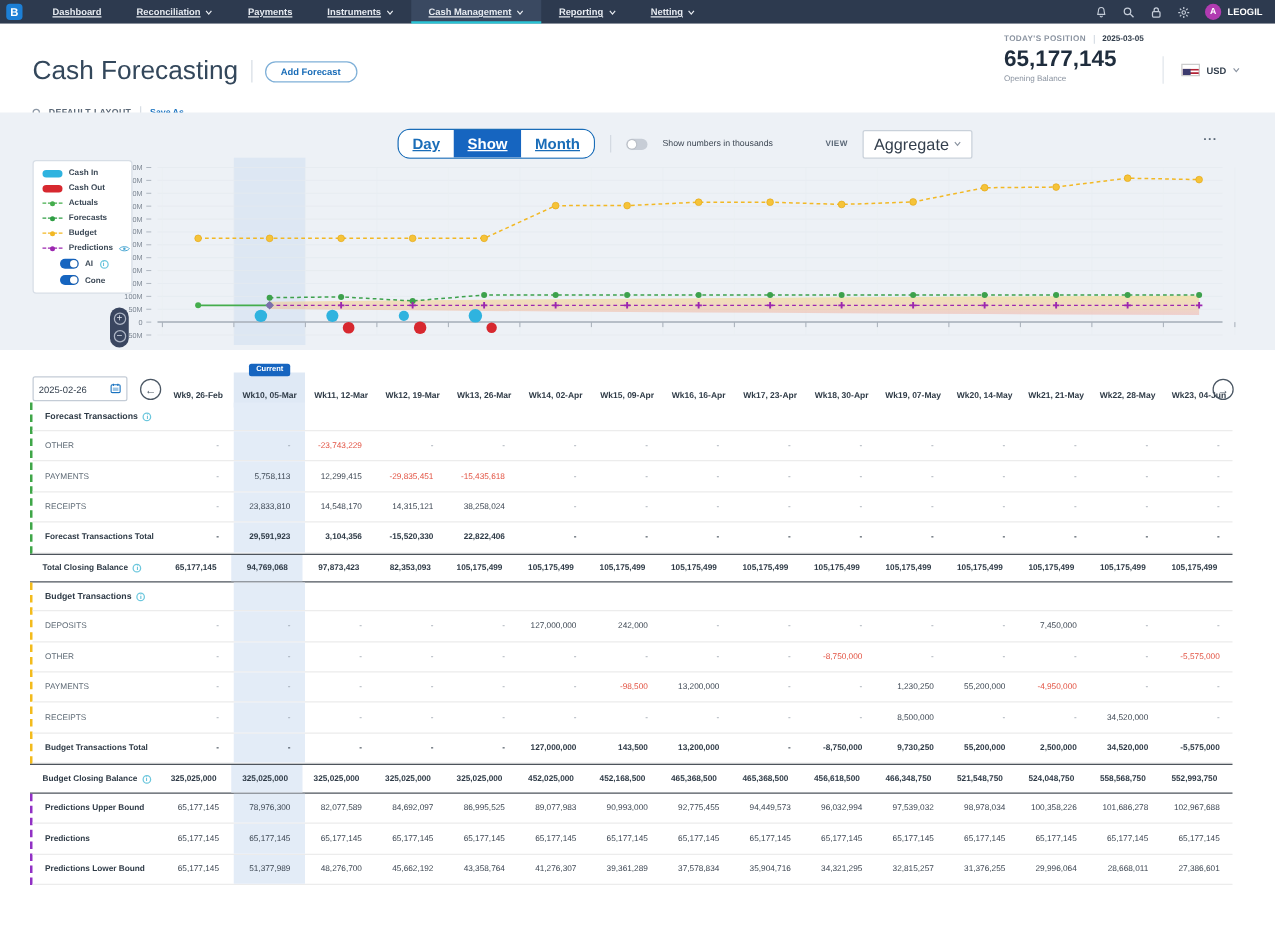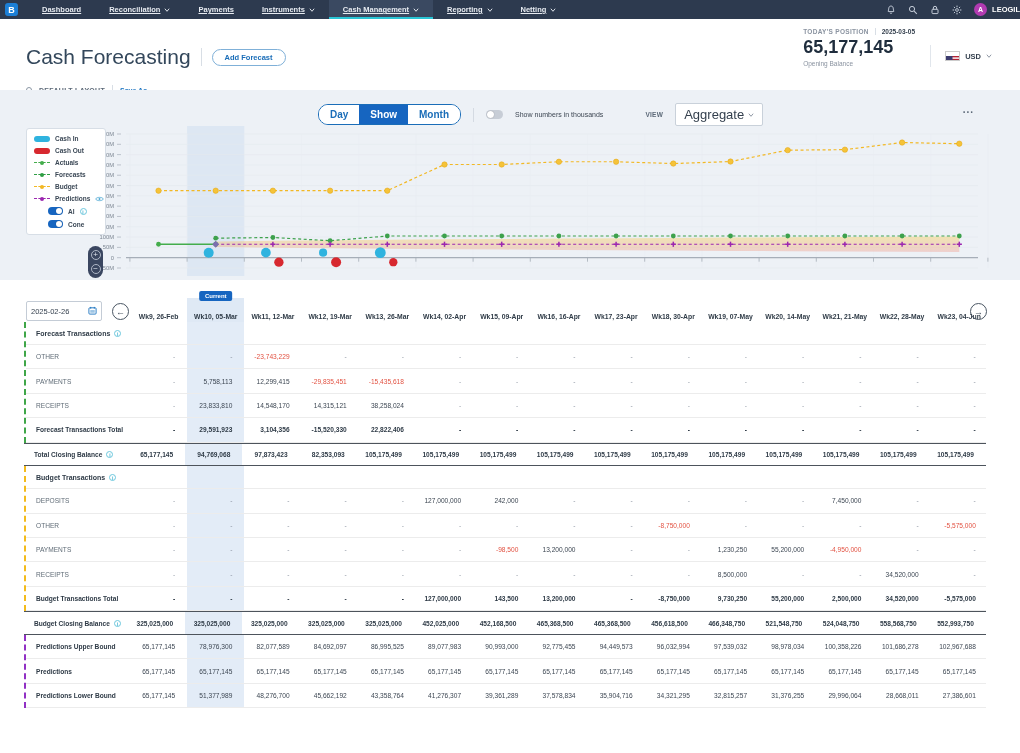--- a/index.html
+++ b/index.html
@@ -9,21 +9,21 @@
 
   
   .navbar { position:absolute; left:0; top:0; width:1020px; height:19px; background:#2d3a4f; display:flex; align-items:center; }
   .brand { width:13px; height:13px; margin:0 10px 0 5px; background:#1c7fd6; border-radius:3px; color:#fff; font-size:9px; font-weight:bold; display:flex; align-items:center; justify-content:center; }
   .nav-items { display:flex; height:100%; }
   .nav-item { display:flex; align-items:center; gap:4px; padding:0 14px; color:#e7ebf1; font-size:7.5px; font-weight:bold; height:100%; cursor:pointer; position:relative;text-decoration:underline; }
   .nav-item.active { background:#3a4961; }
   .nav-item.active::after { content:""; position:absolute; left:0; right:0; bottom:0; height:2px; background:#29c5d6; }
   .chev { width:6px; height:6px; display:inline-block; }
   .chev svg { display:block; }
-  .nav-right { margin-left:auto; display:flex; align-items:center; gap:12px; }
+  .nav-right { margin-left:auto; display:flex; align-items:center; gap:12px; padding-right:10px; }
   .nav-icon { width:10px; height:10px; color:#c4ccd8; display:flex; align-items:center; justify-content:center; cursor:pointer; }
   .nav-icon svg { display:block; }
   .user-chip { display:flex; align-items:center; gap:5px; cursor:pointer; }
   .avatar { width:13px; height:13px; border-radius:50%; background:#b13bb1; color:#fff; font-size:7px; font-weight:bold; display:flex; align-items:center; justify-content:center; }
   .user-name { color:#fff; font-size:7.5px; font-weight:bold; }
 
   
   .pagehead { position:absolute; left:0; top:19px; width:1020px; height:71px; background:#fff; }
   .title-row { position:absolute; left:26px; top:26px; display:flex; align-items:center; gap:10px; }
   .page-title { font-size:21px; color:#33475b; font-weight:normal; }
@@ -41,21 +41,21 @@
   .pos-value { font-size:18px; font-weight:bold; color:#1f2d3d; margin-top:2px; }
   .pos-sub { font-size:6.5px; color:#8a93a0; margin-top:2px; }
   .currency { position:absolute; right:28px; top:26px; display:flex; align-items:center; gap:5px; border-left:1px solid #e1e6ec; padding-left:14px; height:22px; cursor:pointer; }
   .flag { width:15px; height:10px; position:relative; overflow:hidden; border:.5px solid #ccc; }
   .cur-code { font-size:7.5px; font-weight:bold; color:#333f4d; }
 
   
   .band { position:absolute; left:0; top:90px; width:1020px; height:190px; background:#edf1f6; }
   .controls { position:absolute; left:318px; top:103px; display:flex; align-items:center; gap:12px; }
   .seg { display:flex; border:1px solid #1a6db8; border-radius:10px; overflow:hidden; background:#fff; }
-  .seg button { border:none; background:#fff; color:#1a6db8; font-weight:bold; font-size:10px; padding:4px 11px; cursor:pointer; font-family:inherit; }
+  .seg button { border:none; background:#fff; color:#1a6db8; font-weight:bold; font-size:12px; padding:4px 11px; cursor:pointer; font-family:inherit;text-decoration:underline; }
   .seg button.sel { background:#1665c0; color:#fff; }
   .ctl-div { width:1px; height:14px; background:#d4dae2; }
   .toggle { width:17px; height:9px; border-radius:5px; background:#c7cdd6; position:relative; cursor:pointer; flex:0 0 auto; }
   .toggle .knob { position:absolute; top:1px; left:1px; width:7px; height:7px; border-radius:50%; background:#fff; box-shadow:0 0 1px rgba(0,0,0,.4); }
   .toggle.on { background:#1665c0; }
   .toggle.on .knob { left:9px; }
   .ctl-label { font-size:7px; color:#3c4652; }
   .view-label { font-size:6.5px; font-weight:bold; color:#5b6877; letter-spacing:.3px; }
   .select { background:#fff; border:1px solid #c9d1da; border-radius:2px; font-size:13px; color:#333f4d; padding:3px 8px; width:88px; display:flex; justify-content:space-between; align-items:center; cursor:pointer; }
   .more-btn { position:absolute; right:46px; top:104px; color:#5b6877; font-size:10px; font-weight:bold; letter-spacing:1px; cursor:pointer; }

